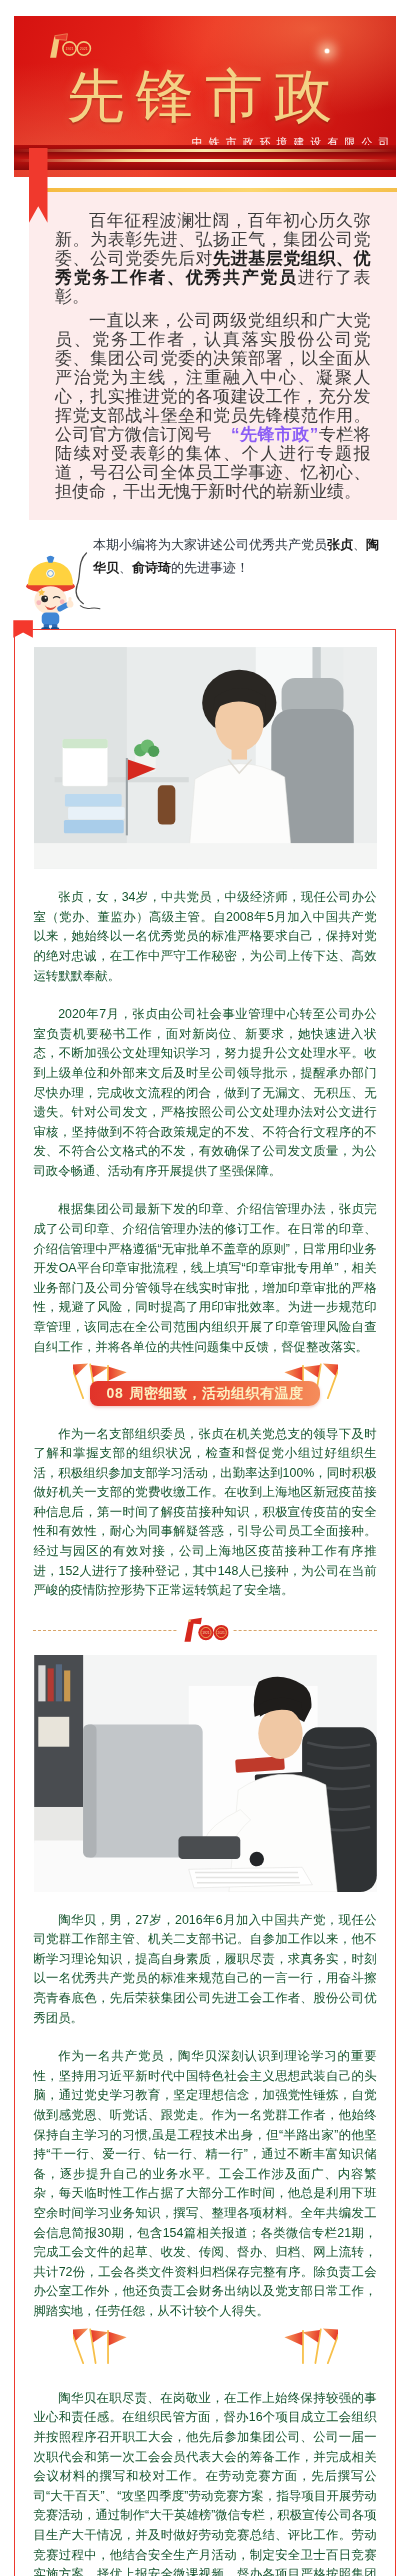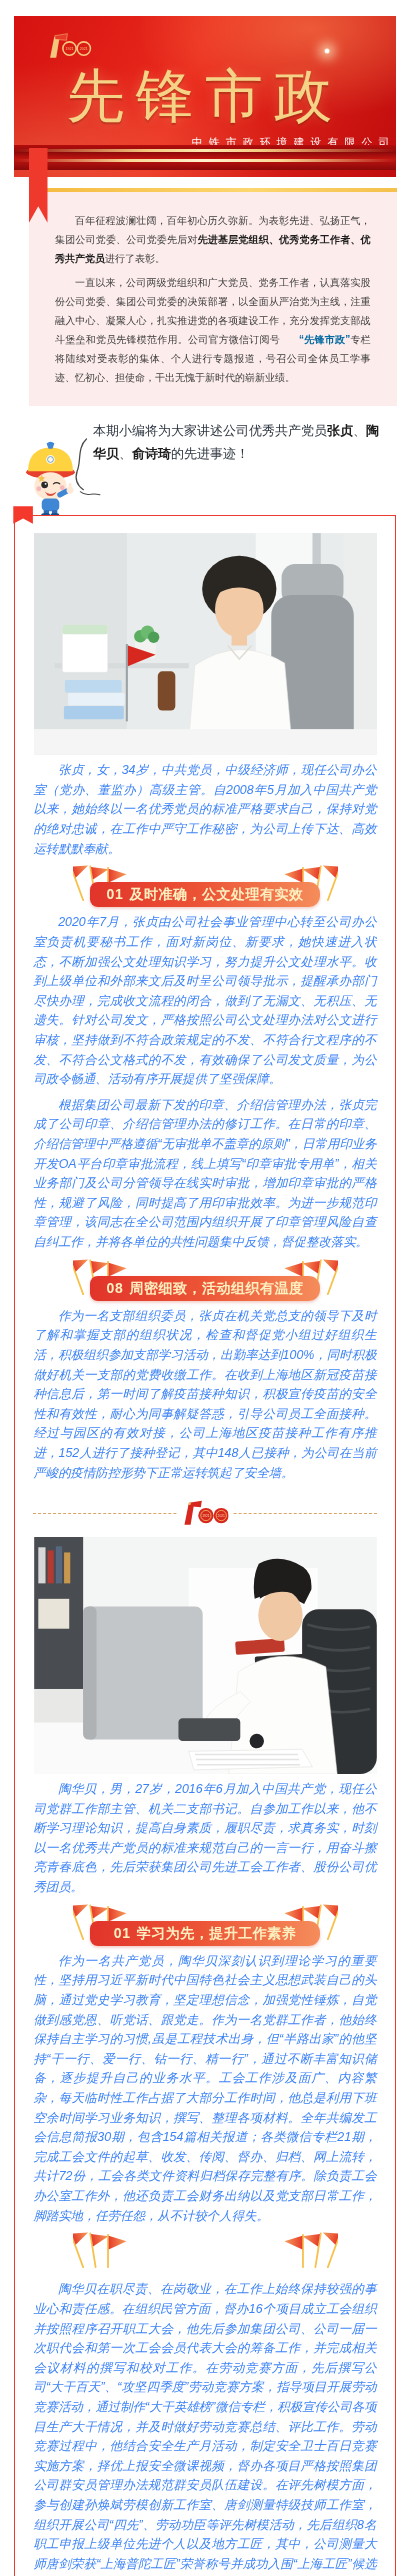--- a/index.html
+++ b/index.html
@@ -23,34 +23,34 @@
       background:linear-gradient(90deg,rgba(143,15,11,0),#f3c87e 35%,#fbe7ae 50%,#f3c87e 65%,rgba(143,15,11,0));}
   .m-stripes .s1{top:3.6px;}
   .m-stripes .s2{top:13.4px;height:3.6px;
       background:linear-gradient(90deg,rgba(143,15,11,0),#f7d894 30%,#fff3cf 50%,#f7d894 70%,rgba(143,15,11,0));}
   
   .intro-wrap{position:relative;margin:11.3px 13.4px 0 29px;}
   .ribbon{position:absolute;left:0;top:-40px;width:18.5px;height:75px;background:#f0392d;z-index:3;
       clip-path:polygon(0 0,100% 0,100% 100%,50% 78%,0 100%);}
   .goldbar{height:4.6px;background:linear-gradient(90deg,#f5b93e,#fcd66e 60%,#f5c04c);}
   .pinkbox{background:#fdecec;padding:18.5px 26px 13.4px 26px;}
-  .pinkbox p{margin:0 0 5.2px;font-size:10px;line-height:19px;color:#3c3c3c;text-align:justify;text-indent:2em;}
+  .pinkbox p{margin:0 0 5.2px;font-size:17px;line-height:19px;color:#3c3c3c;text-align:justify;text-indent:2em;}
   .b{font-weight:700;color:#1e1e1e;}
-  .red-b{font-weight:700;color:#0369a1;margin-left:19px;}
+  .red-b{font-weight:700;color:#8b5cf6;margin-left:19px;}
   
   .speech{position:relative;height:109px;}
   .speech-text{position:absolute;left:93px;top:13.4px;width:292px;font-size:13px;line-height:23px;color:#2e3640;}
   .brace{position:absolute;left:72px;top:32px;}
   .mascot{position:absolute;left:19.6px;top:34px;}
   
   .frame{position:relative;margin:0 14.4px;border:1px solid #ec3a2e;padding:17.5px 17px 0;background:#fff;}
   .frame-flag{position:absolute;left:-2.1px;top:-9.3px;width:19.6px;height:17.5px;background:#f4382c;z-index:4;
       clip-path:polygon(0 0,100% 0,100% 100%,50% 70%,0 100%);}
   .photo{display:block;margin:0 auto;}
-  .frame p.body{margin:6px 1px 0;font-size:12.4px;line-height:19.6px;color:#3b82f6;text-align:justify;text-indent:2em;font-style:italic;}
+  .frame p.body{margin:19px 1px 0;font-size:12.4px;line-height:19.6px;color:#14532d;text-align:justify;text-indent:2em;}
   
   .sec-banner{position:relative;width:230px;height:37px;margin:11.3px auto 3.1px;}
   .flags{position:absolute;top:-7.2px;z-index:1;}
   .flags.left{left:-17.5px;}
   .flags.right{right:-17.5px;transform:scaleX(-1);}
   .pill{position:absolute;left:0;right:0;bottom:0;height:25px;z-index:2;border-radius:7.7px 11.3px 11.3px 7.7px;
       background:linear-gradient(94deg,#e1332a 0%,#ec5436 48%,#f58d5b 100%);
       box-shadow:0 1.5px 3.1px rgba(190,40,20,.25);
       text-align:center;line-height:25px;color:#fdf0c0;font-weight:700;font-size:14px;letter-spacing:0.5px;}
   .pill .num{margin-right:6.2px;}
@@ -181,29 +181,20 @@
     <ellipse cx="398" cy="148" rx="47" ry="54" fill="#f2cba6"></ellipse>
     <path d="M348,122 Q398,88 450,124 L448,96 Q398,62 350,98 Z" fill="#2a2723"></path>
     <rect x="383" y="192" width="30" height="26" fill="#f2cba6"></rect>
     <path d="M298,430 L312,256 Q398,198 486,252 L502,430 Z" fill="#fcfcfb" stroke="#e4e4e0"></path>
     <path d="M376,218 L398,244 L422,218" fill="none" stroke="#e0ddd6" stroke-width="3"></path>
     <rect x="0" y="380" width="665" height="50" fill="#f4f5f4"></rect>
   </svg>
 
   <p class="body">张贞，女，34岁，中共党员，中级经济师，现任公司办公室（党办、董监办）高级主管。自2008年5月加入中国共产党以来，她始终以一名优秀党员的标准严格要求自己，保持对党的绝对忠诚，在工作中严守工作秘密，为公司上传下达、高效运转默默奉献。</p>
 
-  <div class="sec-banner">
-    <svg class="flags left" width="57" height="41" viewBox="0 0 110 80">
-        <use href="#flagset"></use>
-      </svg>
-    <svg class="flags right" width="57" height="41" viewBox="0 0 110 80">
-        <use href="#flagset"></use>
-      </svg>
-    <div class="pill"><span class="num">01</span><span>及时准确，公文处理有实效</span></div>
-  </div>
   <p class="body">2020年7月，张贞由公司社会事业管理中心转至公司办公室负责机要秘书工作，面对新岗位、新要求，她快速进入状态，不断加强公文处理知识学习，努力提升公文处理水平。收到上级单位和外部来文后及时呈公司领导批示，提醒承办部门尽快办理，完成收文流程的闭合，做到了无漏文、无积压、无遗失。针对公司发文，严格按照公司公文处理办法对公文进行审核，坚持做到不符合政策规定的不发、不符合行文程序的不发、不符合公文格式的不发，有效确保了公司发文质量，为公司政令畅通、活动有序开展提供了坚强保障。</p>
 
   <p class="body">根据集团公司最新下发的印章、介绍信管理办法，张贞完成了公司印章、介绍信管理办法的修订工作。在日常的印章、介绍信管理中严格遵循“无审批单不盖章的原则”，日常用印业务开发OA平台印章审批流程，线上填写“印章审批专用单”，相关业务部门及公司分管领导在线实时审批，增加印章审批的严格性，规避了风险，同时提高了用印审批效率。为进一步规范印章管理，该同志在全公司范围内组织开展了印章管理风险自查自纠工作，并将各单位的共性问题集中反馈，督促整改落实。</p>
 
   <div class="sec-banner">
     <svg class="flags left" width="57" height="41" viewBox="0 0 110 80">
         <use href="#flagset"></use>
       </svg>
     <svg class="flags right" width="57" height="41" viewBox="0 0 110 80">
         <use href="#flagset"></use>
@@ -252,35 +243,26 @@
     <ellipse cx="350" cy="372" rx="22" ry="14" fill="#f0c8a4"></ellipse>
     <ellipse cx="342" cy="368" rx="14" ry="9" fill="#ffffff"></ellipse>
     <rect x="280" y="352" width="120" height="44" rx="8" fill="#4a4d50"></rect>
     <circle cx="432" cy="396" r="14" fill="#232528"></circle>
     <path d="M300,416 L520,412 L540,446 L310,452 Z" fill="#ffffff" stroke="#dcdcda"></path>
     <path d="M312,422 h200 M314,432 h200 M316,442 h200" stroke="#e4e4e2" stroke-width="3"></path>
   </svg>
 
   <p class="body">陶华贝，男，27岁，2016年6月加入中国共产党，现任公司党群工作部主管、机关二支部书记。自参加工作以来，他不断学习理论知识，提高自身素质，履职尽责，求真务实，时刻以一名优秀共产党员的标准来规范自己的一言一行，用奋斗擦亮青春底色，先后荣获集团公司先进工会工作者、股份公司优秀团员。</p>
 
+  <p class="body">作为一名共产党员，陶华贝深刻认识到理论学习的重要性，坚持用习近平新时代中国特色社会主义思想武装自己的头脑，通过党史学习教育，坚定理想信念，加强党性锤炼，自觉做到感党恩、听党话、跟党走。作为一名党群工作者，他始终保持自主学习的习惯,虽是工程技术出身，但“半路出家”的他坚持“干一行、爱一行、钻一行、精一行”，通过不断丰富知识储备，逐步提升自己的业务水平。工会工作涉及面广、内容繁杂，每天临时性工作占据了大部分工作时间，他总是利用下班空余时间学习业务知识，撰写、整理各项材料。全年共编发工会信息简报30期，包含154篇相关报道；各类微信专栏21期，完成工会文件的起草、收发、传阅、督办、归档、网上流转，共计72份，工会各类文件资料归档保存完整有序。除负责工会办公室工作外，他还负责工会财务出纳以及党支部日常工作，脚踏实地，任劳任怨，从不计较个人得失。</p>
+
   <div class="sec-banner">
     <svg class="flags left" width="57" height="41" viewBox="0 0 110 80">
         <use href="#flagset"></use>
       </svg>
     <svg class="flags right" width="57" height="41" viewBox="0 0 110 80">
         <use href="#flagset"></use>
       </svg>
-    <div class="pill"><span class="num">01</span><span>学习为先，提升工作素养</span></div>
-  </div>
-  <p class="body">作为一名共产党员，陶华贝深刻认识到理论学习的重要性，坚持用习近平新时代中国特色社会主义思想武装自己的头脑，通过党史学习教育，坚定理想信念，加强党性锤炼，自觉做到感党恩、听党话、跟党走。作为一名党群工作者，他始终保持自主学习的习惯,虽是工程技术出身，但“半路出家”的他坚持“干一行、爱一行、钻一行、精一行”，通过不断丰富知识储备，逐步提升自己的业务水平。工会工作涉及面广、内容繁杂，每天临时性工作占据了大部分工作时间，他总是利用下班空余时间学习业务知识，撰写、整理各项材料。全年共编发工会信息简报30期，包含154篇相关报道；各类微信专栏21期，完成工会文件的起草、收发、传阅、督办、归档、网上流转，共计72份，工会各类文件资料归档保存完整有序。除负责工会办公室工作外，他还负责工会财务出纳以及党支部日常工作，脚踏实地，任劳任怨，从不计较个人得失。</p>
-
-  <div class="sec-banner">
-    <svg class="flags left" width="57" height="41" viewBox="0 0 110 80">
-        <use href="#flagset"></use>
-      </svg>
-    <svg class="flags right" width="57" height="41" viewBox="0 0 110 80">
-        <use href="#flagset"></use>
-      </svg>
   </div>
   <p class="body">陶华贝在职尽责、在岗敬业，在工作上始终保持较强的事业心和责任感。在组织民管方面，督办16个项目成立工会组织并按照程序召开职工大会，他先后参加集团公司、公司一届一次职代会和第一次工会会员代表大会的筹备工作，并完成相关会议材料的撰写和校对工作。在劳动竞赛方面，先后撰写公司“大干百天”、“攻坚四季度”劳动竞赛方案，指导项目开展劳动竞赛活动，通过制作“大干英雄榜”微信专栏，积极宣传公司各项目生产大干情况，并及时做好劳动竞赛总结、评比工作。劳动竞赛过程中，他结合安全生产月活动，制定安全卫士百日竞赛实施方案，择优上报安全微课视频，督办各项目严格按照集团公司群安员管理办法规范群安员队伍建设。在评先树模方面，参与创建孙焕斌劳模创新工作室、唐剑测量特级技师工作室，组织开展公司“四先”、劳动功臣等评先树模活动，先后组织8名职工申报上级单位先进个人以及地方工匠，其中，公司测量大师唐剑荣获“上海普陀工匠”荣誉称号并成功入围“上海工匠”候选人。为在全公司范围内营造“学劳模、爱劳模、敬劳模”的良好氛围，陶华贝联合公司党委宣传部制作“劳模风采”微信专栏，宣传劳模事迹，弘扬劳模精神。</p>
 
 </div>
 
 
 </body></html>

